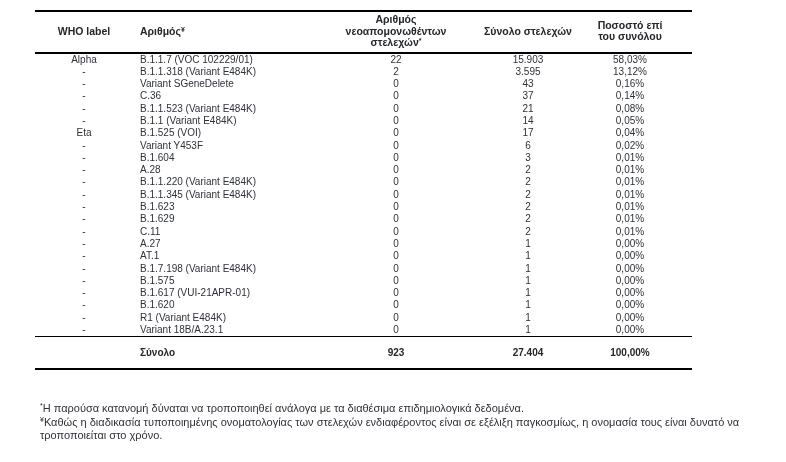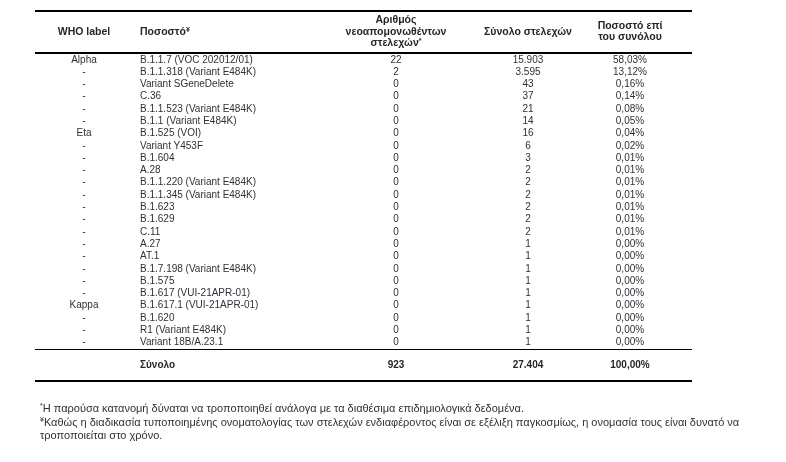--- a/index.html
+++ b/index.html
@@ -56,30 +56,30 @@
     <colgroup>
       <col class="c1">
         <col class="c2">
         <col class="c3">
         <col class="c4">
         <col class="c5">
     </colgroup>
     <thead>
       <tr>
         <th class="who"><span>WHO label</span></th>
-        <th class="strain"><span>Ποσοστό</span><sup class="mark">¥</sup></th>
+        <th class="strain"><span>Αριθμός</span><sup class="mark">¥</sup></th>
         <th class="new"><span>Αριθμός νεοαπομονωθέντων στελεχών</span><sup class="mark">*</sup></th>
         <th class="total"><span>Σύνολο στελεχών</span></th>
         <th class="pct"><span>Ποσοστό επί του συνόλου</span></th>
       </tr>
     </thead>
     <tbody id="variant-rows">
         <tr>
           <td class="who">Alpha</td>
-          <td class="strain">B.1.1.7 (VOC 202012/01)</td>
+          <td class="strain">B.1.1.7 (VOC 102229/01)</td>
           <td class="new">22</td>
           <td class="total">15.903</td>
           <td class="pct">58,03%</td>
         </tr>
         <tr>
           <td class="who">-</td>
           <td class="strain">B.1.1.318 (Variant E484K)</td>
           <td class="new">2</td>
           <td class="total">3.595</td>
           <td class="pct">13,12%</td>
@@ -109,21 +109,21 @@
           <td class="who">-</td>
           <td class="strain">B.1.1 (Variant E484K)</td>
           <td class="new">0</td>
           <td class="total">14</td>
           <td class="pct">0,05%</td>
         </tr>
         <tr>
           <td class="who">Eta</td>
           <td class="strain">B.1.525 (VOI)</td>
           <td class="new">0</td>
-          <td class="total">16</td>
+          <td class="total">17</td>
           <td class="pct">0,04%</td>
         </tr>
         <tr>
           <td class="who">-</td>
           <td class="strain">Variant Y453F</td>
           <td class="new">0</td>
           <td class="total">6</td>
           <td class="pct">0,02%</td>
         </tr>
         <tr>
@@ -199,27 +199,20 @@
         <tr>
           <td class="who">-</td>
           <td class="strain">B.1.575</td>
           <td class="new">0</td>
           <td class="total">1</td>
           <td class="pct">0,00%</td>
         </tr>
         <tr>
           <td class="who">-</td>
           <td class="strain">B.1.617 (VUI-21APR-01)</td>
-          <td class="new">0</td>
-          <td class="total">1</td>
-          <td class="pct">0,00%</td>
-        </tr>
-        <tr>
-          <td class="who">Kappa</td>
-          <td class="strain">B.1.617.1 (VUI-21APR-01)</td>
           <td class="new">0</td>
           <td class="total">1</td>
           <td class="pct">0,00%</td>
         </tr>
         <tr>
           <td class="who">-</td>
           <td class="strain">B.1.620</td>
           <td class="new">0</td>
           <td class="total">1</td>
           <td class="pct">0,00%</td>

